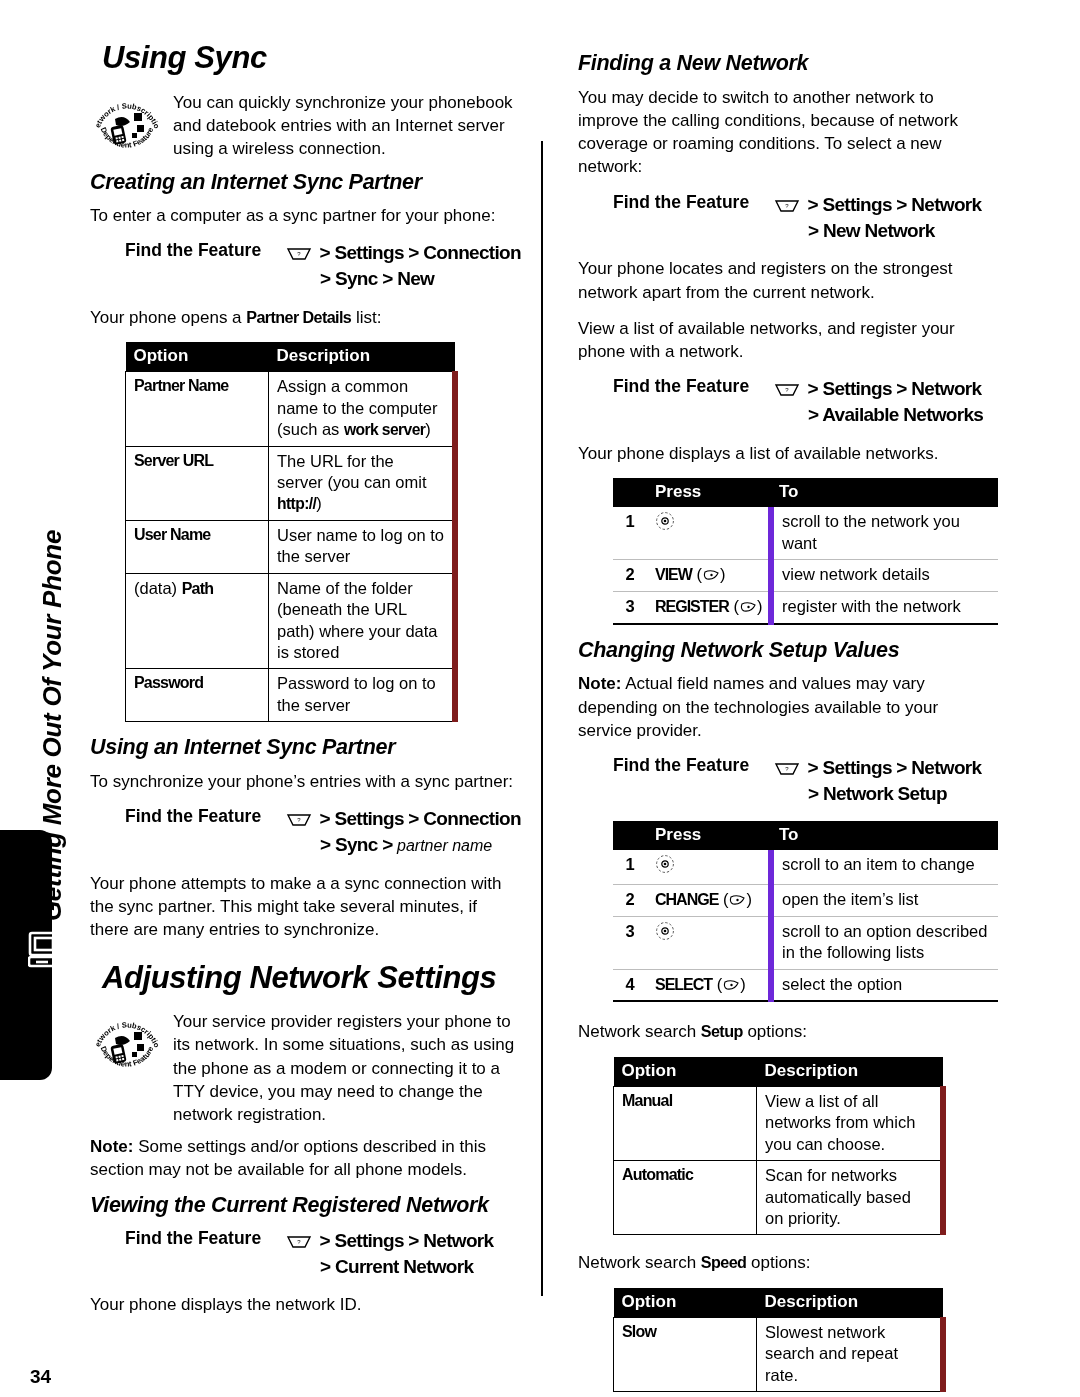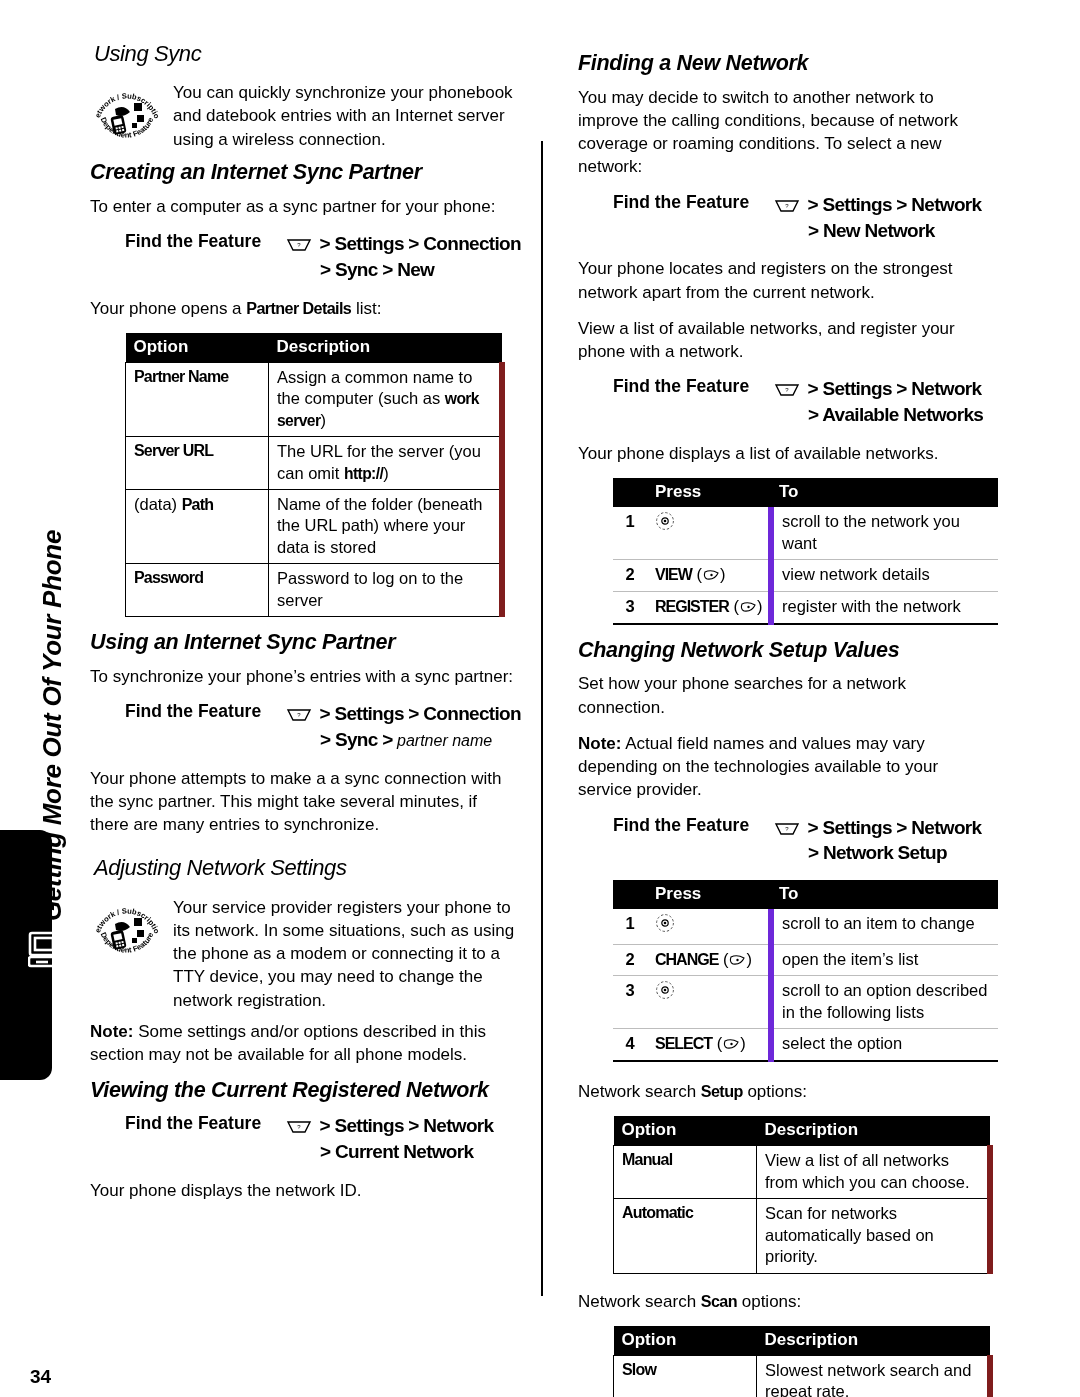--- a/index.html
+++ b/index.html
@@ -11,25 +11,25 @@
     width: 1080px;
     height: 1397px;
     position: relative;
     font-family: "Liberation Sans", sans-serif;
     color: #000000;
     overflow: hidden;
   }
 
   
   .h1 {
-    font-size: 22px;
-    font-weight: normal;
+    font-size: 31px;
+    font-weight: bold;
     font-style: italic;
     letter-spacing: -0.4px;
-    margin: 0 0 14px 4px;
+    margin: 0 0 14px 12px;
     line-height: 1.05;
   }
   .h2 {
     font-size: 21.5px;
     font-weight: bold;
     font-style: italic;
     letter-spacing: -0.3px;
     margin: 0 0 10px 0;
     line-height: 1.1;
   }
@@ -84,21 +84,21 @@
   
   .menukey {
     display: inline-block;
     vertical-align: -2px;
     margin-right: 3px;
   }
 
   
   table.doc {
     border-collapse: collapse;
-    width: 380px;
+    width: 333px;
     margin: 0 0 14px 35px;
     table-layout: fixed;
   }
   table.doc th {
     background: #000000;
     color: #ffffff;
     text-align: left;
     font-size: 17px;
     font-weight: bold;
     padding: 4px 8px 5px 8px;
@@ -318,20 +318,24 @@
     <tbody>
       <tr>
         <td class="opt">Partner Name</td>
         <td><span>Assign a common name to the computer (such as </span><span class="menu-inline">work server</span><span>)</span></td>
       </tr>
       <tr>
         <td class="opt">Server URL</td>
         <td><span>The URL for the server (you can omit </span><span class="menu-inline">http://</span><span>)</span></td>
       </tr>
       <tr>
+        <td class="opt">User Name</td>
+        <td>User name to log on to the server</td>
+      </tr>
+      <tr>
         <td><span>(data) </span><span class="opt">Path</span></td>
         <td>Name of the folder (beneath the URL path) where your data is stored</td>
       </tr>
       <tr>
         <td class="opt">Password</td>
         <td>Password to log on to the server</td>
       </tr>
     </tbody>
   </table>
 
@@ -509,21 +513,20 @@
                 <path d="M3 4 Q9 1 16 5 Q13 12 5 11 Q1 9 3 4 Z" fill="none" stroke="#000" stroke-width="1.1"></path>
                 <circle cx="9.5" cy="7" r="1.2" fill="#000"></circle>
               </svg>)</span>
         </td>
         <td>register with the network</td>
       </tr>
     </tbody>
   </table>
 
   <h2 class="h2">Changing Network Setup Values</h2>
-  <p class="body tight">Set how your phone searches for a network connection.</p>
   <p class="body">
     <b class="nb">Note:</b><span> Actual field names and values may vary depending on the technologies available to your service provider.</span>
   </p>
 
   <div class="fft">
     <div class="fft-label">Find the Feature</div>
     <div class="fft-path">
       <span class="ln">
         <span class="menukey">
           <svg width="26" height="14" viewBox="0 0 26 14">
@@ -623,21 +626,21 @@
         <td>View a list of all networks from which you can choose.</td>
       </tr>
       <tr>
         <td class="opt">Automatic</td>
         <td>Scan for networks automatically based on priority.</td>
       </tr>
     </tbody>
   </table>
 
   <p class="body tight" style="margin-top:16px">
-    <span>Network search </span><span class="menu-inline">Scan</span><span> options:</span>
+    <span>Network search </span><span class="menu-inline">Speed</span><span> options:</span>
   </p>
 
   <table class="doc outer">
     <colgroup>
         <col class="c1">
         <col class="c2">
       </colgroup>
     <thead>
       <tr>
         <th>Option</th>

